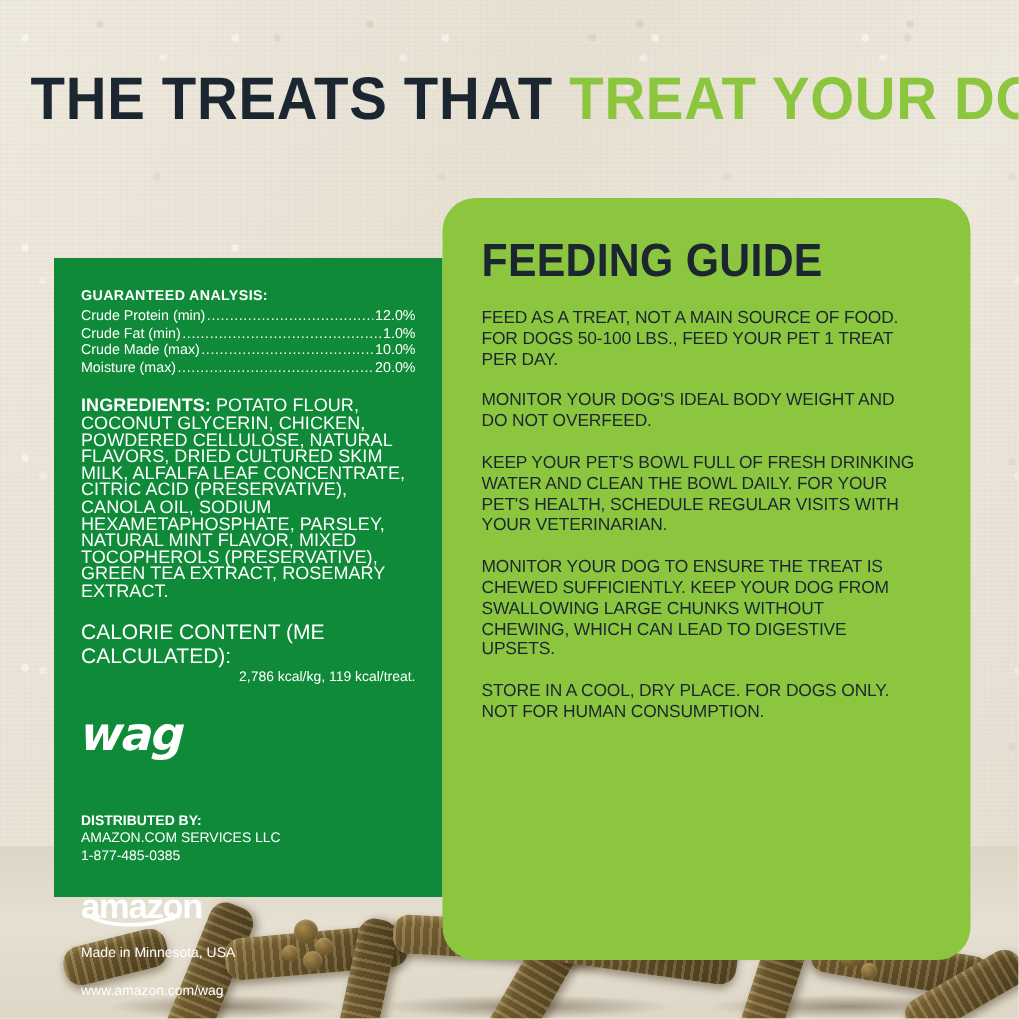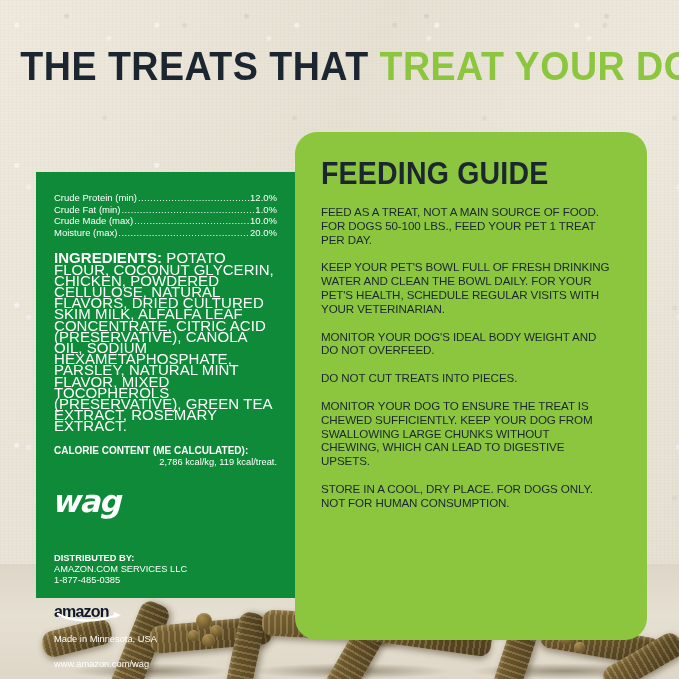--- a/index.html
+++ b/index.html
@@ -102,25 +102,25 @@
     font-size:9.5px;line-height:11.6px;
     display:flex;align-items:baseline;white-space:nowrap;
   }
   .ga-name{flex:0 0 auto;}
   .ga-dots{
     flex:1 1 auto;overflow:hidden;margin:0 1px;
     font-size:9.5px;letter-spacing:.4px;
   }
   .ga-val{flex:0 0 auto;}
   .ing{
-    font-size:15px;line-height:11.2px;margin:14px 0 0 0;
+    font-size:12px;line-height:11.2px;margin:14px 0 0 0;
     letter-spacing:.05px;
   }
   .ing b{font-weight:bold;}
-  .cal-title{font-size:10px;font-weight:bold;margin:13px 0 1px 0;}
+  .cal-title{font-size:14px;font-weight:normal;margin:13px 0 1px 0;}
   .cal-val{font-size:9.3px;line-height:11px;text-align:right;}
 
   
   #wag{
     margin-top:18px;
     font-family:"DejaVu Sans",sans-serif;
     font-weight:bold;
     font-size:31px;
     line-height:1;
     letter-spacing:-1.2px;
@@ -135,21 +135,21 @@
     font-size:9.3px;line-height:11.4px;
   }
   .dist .lbl{font-weight:bold;}
 
   
   #amazon-logo{
     margin-top:17px;position:relative;display:inline-block;
   }
   #amazon-word{
     font-family:"Liberation Sans",sans-serif;
-    font-weight:bold;font-size:16px;line-height:1;color:#0f172a;
+    font-weight:bold;font-size:23px;line-height:1;color:#ffffff;
     letter-spacing:-.8px;
   }
   #amazon-smile{
     position:absolute;left:3px;bottom:-3px;width:68px;height:11px;
     overflow:hidden;
   }
   #amazon-smile svg{display:block;}
 
   .made{
     margin-top:13px;font-size:9.3px;line-height:11.4px;
@@ -210,20 +210,21 @@
   <div class="knob" style="left:574px;bottom:26px;width:11px;height:11px;"></div>
 </div>
 
 <div id="headline">
   <span class="dark">THE TREATS THAT </span><span class="green">TREAT YOUR DOG RIGHT</span>
 </div>
 
 <div id="left-panel">
 
   <div>
+    <div class="sec-title">GUARANTEED ANALYSIS:</div>
 
     <div class="ga-row">
       <span class="ga-name">Crude Protein (min)</span>
       <span class="ga-dots">..................................................................</span>
       <span class="ga-val">12.0%</span>
     </div>
     <div class="ga-row">
       <span class="ga-name">Crude Fat (min)</span>
       <span class="ga-dots">..................................................................</span>
       <span class="ga-val">1.0%</span>
@@ -267,18 +268,17 @@
     <div>Made in Minnesota, USA</div>
   </div>
 
   <div class="site">www.amazon.com/wag</div>
 </div>
 
 <div id="right-panel">
   <div id="fg-title">FEEDING GUIDE</div>
 
   <p class="fg-p">FEED AS A TREAT, NOT A MAIN SOURCE OF FOOD. FOR DOGS 50-100 LBS., FEED YOUR PET 1 TREAT PER DAY.</p>
+  <p class="fg-p">MONITOR YOUR DOG'S IDEAL BODY WEIGHT AND DO NOT OVERFEED.</p>
   <p class="fg-p">KEEP YOUR PET'S BOWL FULL OF FRESH DRINKING WATER AND CLEAN THE BOWL DAILY. FOR YOUR PET'S HEALTH, SCHEDULE REGULAR VISITS WITH YOUR VETERINARIAN.</p>
-  <p class="fg-p">MONITOR YOUR DOG'S IDEAL BODY WEIGHT AND DO NOT OVERFEED.</p>
-  <p class="fg-p">DO NOT CUT TREATS INTO PIECES.</p>
   <p class="fg-p">MONITOR YOUR DOG TO ENSURE THE TREAT IS CHEWED SUFFICIENTLY. KEEP YOUR DOG FROM SWALLOWING LARGE CHUNKS WITHOUT CHEWING, WHICH CAN LEAD TO DIGESTIVE UPSETS.</p>
   <p class="fg-p">STORE IN A COOL, DRY PLACE. FOR DOGS ONLY. NOT FOR HUMAN CONSUMPTION.</p>
 </div>
 
 </body></html>

